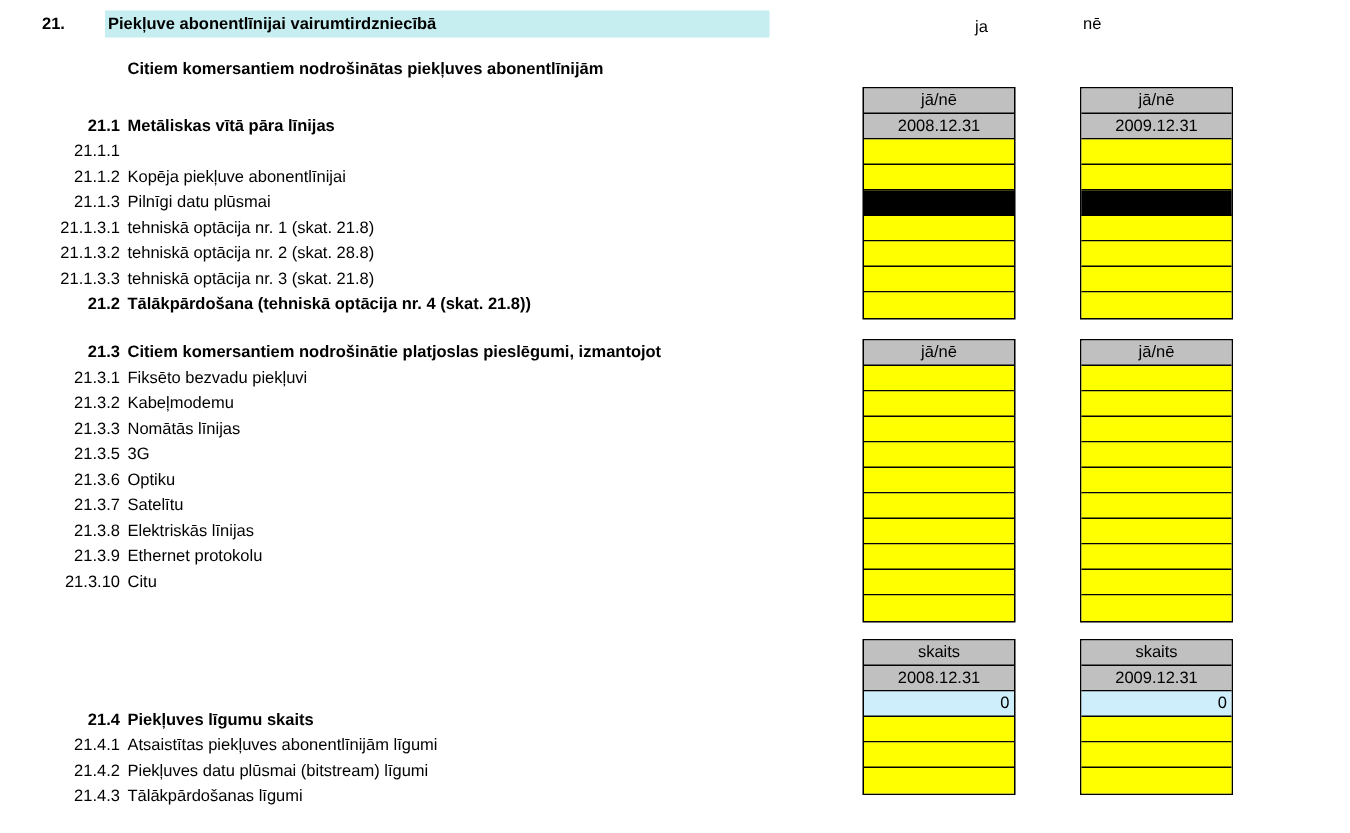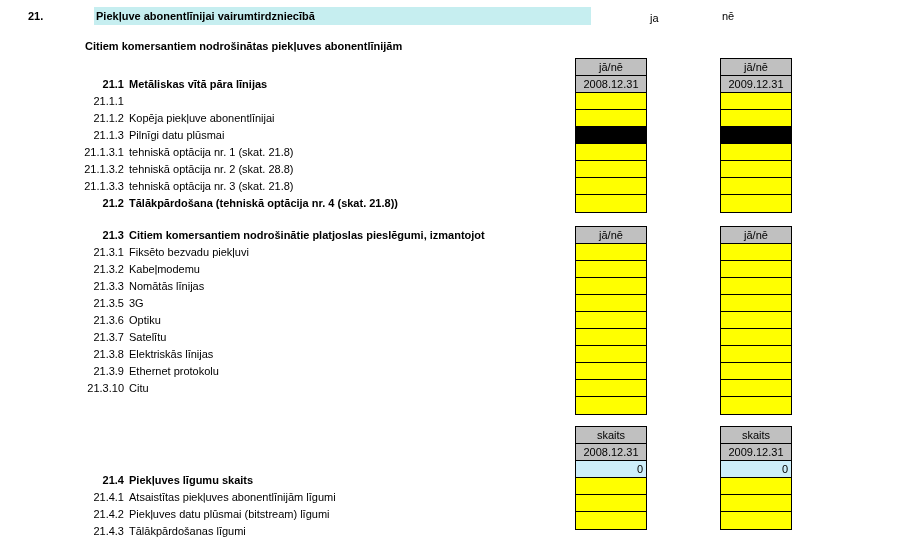--- a/index.html
+++ b/index.html
@@ -2,37 +2,37 @@
 <html><head>
 <meta charset="utf-8">
 <style>
   * { margin:0; padding:0; box-sizing:border-box; }
   body { background:#ffffff; font-family:"Liberation Sans", sans-serif; }
   .sheet { position:relative; width:900px; height:555px; background:#ffffff; color:#000; font-size:11px; overflow:hidden;text-decoration:underline; }
   .abs { position:absolute; }
   .b { font-weight:bold; }
   .hl { background:#c6eef0; height:18px; line-height:18px; padding-left:2px; }
   .labels .lrow { height:17px; display:flex; align-items:center; white-space:nowrap; }
-  .num { flex:0 0 80px; width:80px; text-align:right;margin-left:44px; }
+  .num { flex:0 0 80px; width:80px; text-align:right; }
   .lbl { margin-left:5px; }
-  .stack { position:absolute; width:72px; border:1px solid #000; background:#e5e5e5; }
+  .stack { position:absolute; width:102px; border:1px solid #000; background:#e5e5e5; }
   .cell { height:17px; line-height:16px; border-bottom:1px solid #000; text-align:center; font-size:11px; overflow:hidden; }
   .cell:last-child { border-bottom:none; }
   .gray { background:#c0c0c0; }
   .yellow { background:#ffff00; }
   .blk { background:#000000; }
   .blue { background:#cdeefa; text-align:right; padding-right:3px; }
 </style>
 </head>
 <body>
 
 <div class="sheet">
 
   <div class="abs b" style="top:10px;left:28px">21.</div>
-  <div class="abs hl b" style="top:7px;left:94px;width:497px">Piekļuve abonentlīnijai vairumtirdzniecībā</div>
+  <div class="abs hl b" style="top:7px;left:70px;width:443px">Piekļuve abonentlīnijai vairumtirdzniecībā</div>
   <div class="abs" style="top:12px;left:650px">ja</div>
   <div class="abs" style="top:10px;left:722px">nē</div>
 
   <div class="abs b" style="top:40px;left:85px">Citiem komersantiem nodrošinātas piekļuves abonentlīnijām</div>
 
   <div class="abs labels" style="top:75px;left:0;width:570px">
     <div class="lrow">
       <span class="num b">21.1</span>
       <span class="lbl b">Metāliskas vītā pāra līnijas</span>
     </div>

